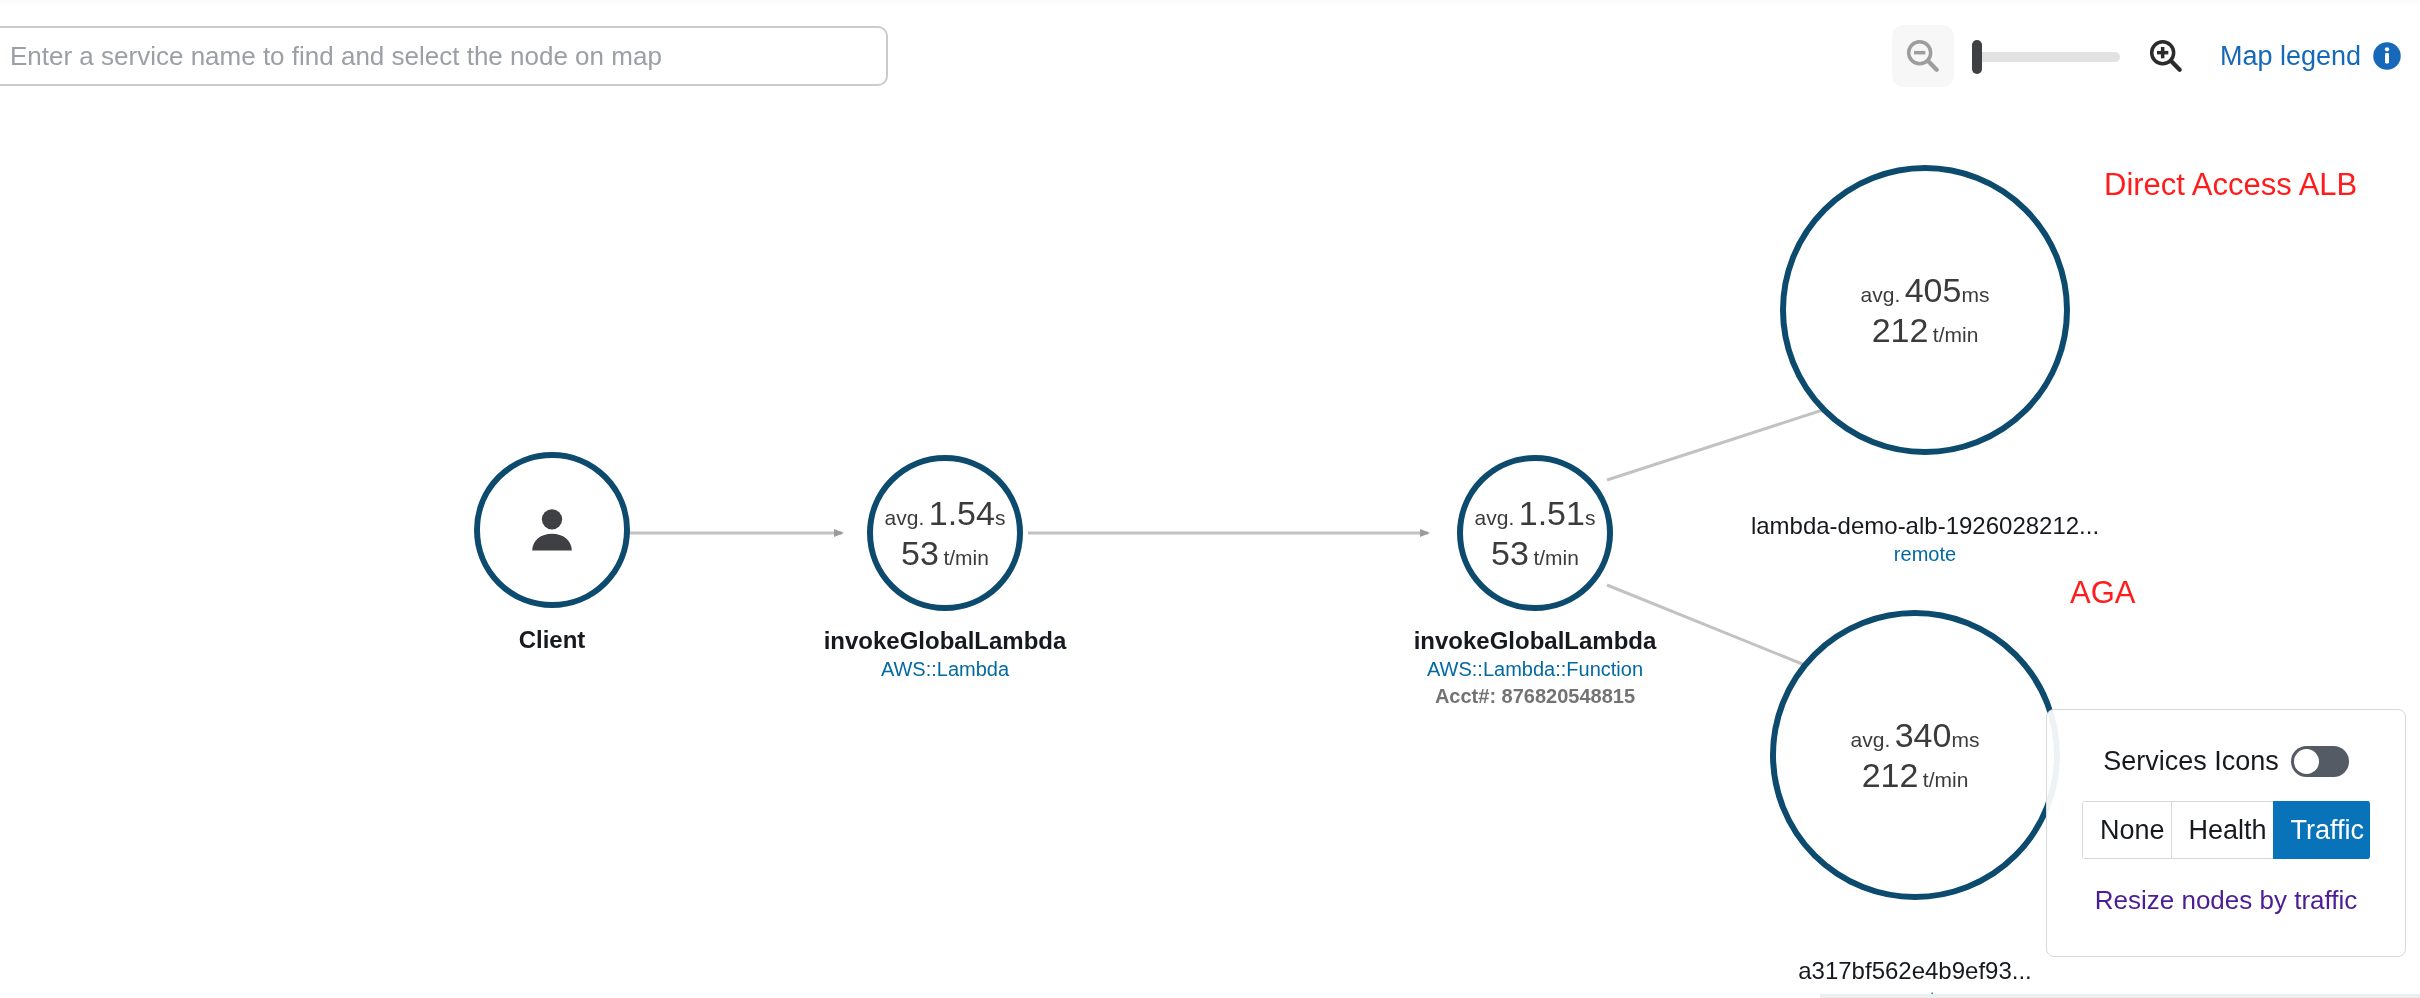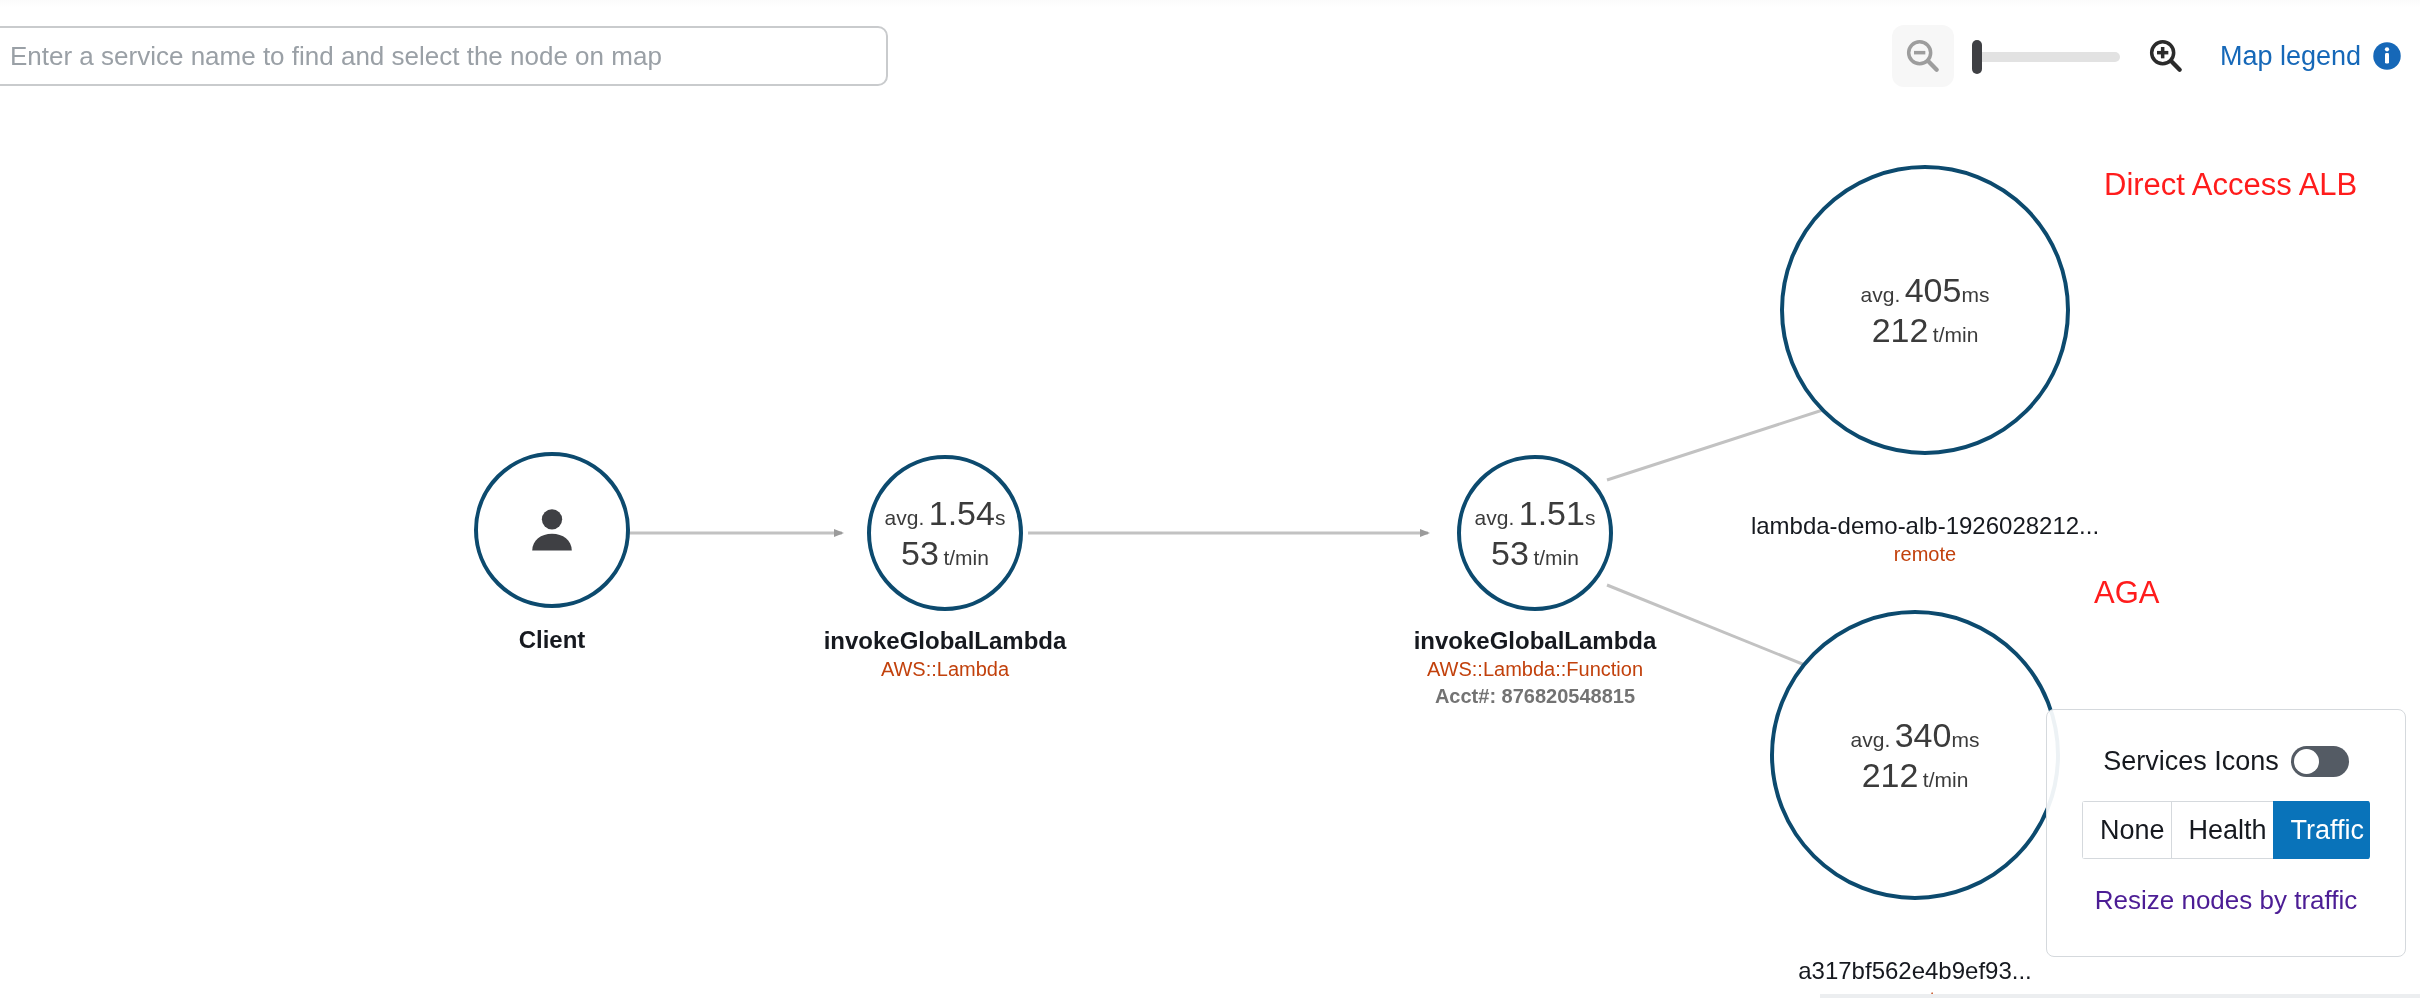--- a/index.html
+++ b/index.html
@@ -144,21 +144,21 @@
     position: absolute;
     text-align: center;
   }
   .node .circle {
     position: absolute;
     left: 50%;
     transform: translateX(-50%);
     top: 0;
     box-sizing: border-box;
     border-radius: 50%;
-    border: 4px solid #0c4a6e;
+    border: 6px solid #0c4a6e;
     background: #ffffff;
     display: flex;
     flex-direction: column;
     align-items: center;
     justify-content: center;
   }
   .node .metric-line {
     white-space: nowrap;
     color: #3b3b3b;
     line-height: 1.18;
@@ -180,21 +180,21 @@
     font-weight: 700;
     color: #16191f;
     line-height: 1.3;
   }
   .node .label-title.thin {
     font-weight: 400;
     margin-top: 40px;
   }
   .node .label-sub {
     font-size: 20px;
-    color: #c2410c;
+    color: #0369a1;
     line-height: 1.35;
   }
   .node .label-acct {
     font-size: 20px;
     font-weight: 700;
     color: #737373;
     line-height: 1.35;
   }
 
   
@@ -388,21 +388,21 @@
         <span class="metric-small">t/min</span>
       </div>
     </div>
     <div class="labels" style="top:305px;">
       <div class="label-title thin">a317bf562e4b9ef93...</div>
       <div class="label-sub">remote</div>
     </div>
   </div>
 
   <div class="annotation" style="left:2104px; top:167px;">Direct Access ALB</div>
-  <div class="annotation" style="left:2070px; top:575px;margin-left:24px;">AGA</div>
+  <div class="annotation" style="left:2070px; top:575px;">AGA</div>
 
   <div class="settings-panel">
     <div class="settings-row">
       <span class="label">Services Icons</span>
       <span class="toggle">
         <span class="knob"></span>
       </span>
     </div>
 
     <div class="segmented">

